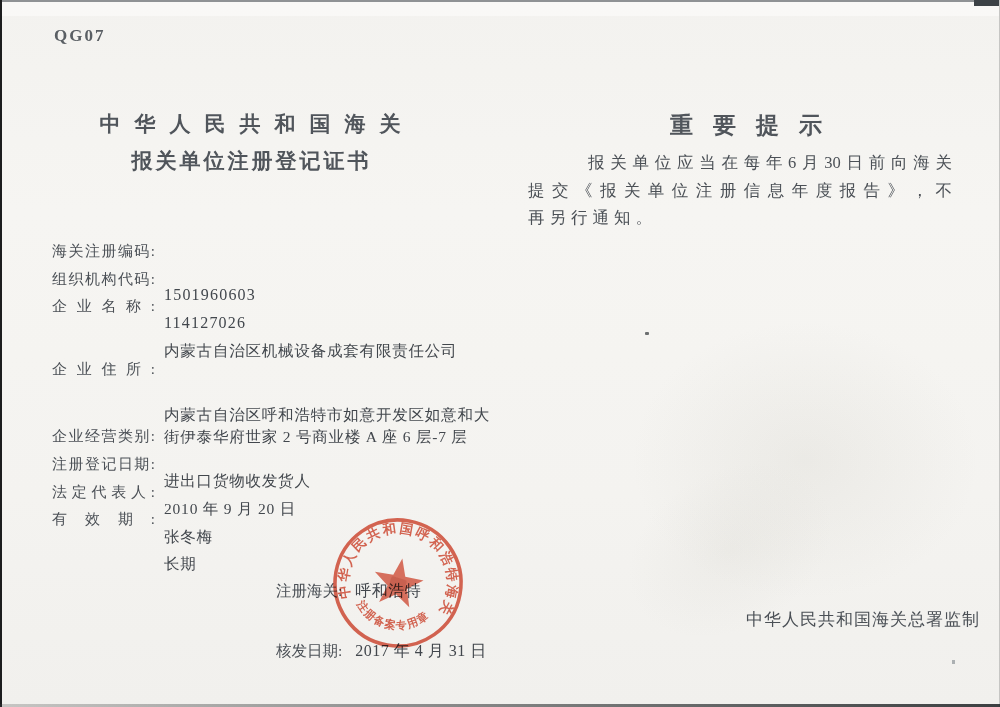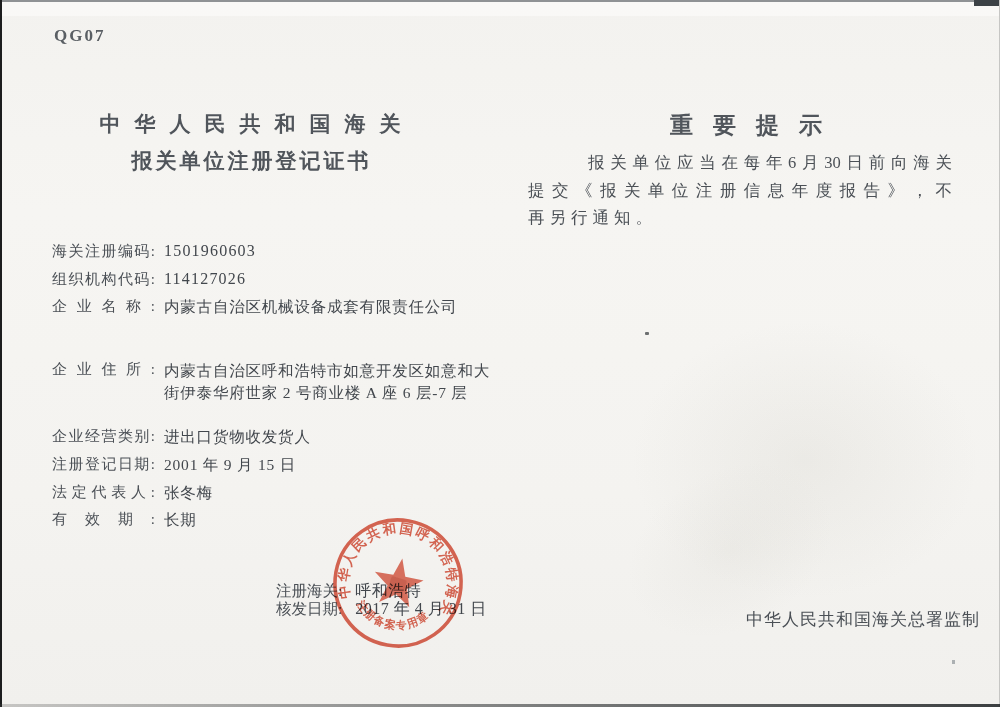--- a/index.html
+++ b/index.html
@@ -40,21 +40,21 @@
   .notice{position:absolute;left:528px;top:149px;width:424px;color:#4b5056;
     font-size:16.5px;line-height:27.5px;}
   .nl{width:424px;}
   .nl.just{text-align:justify;text-align-last:justify;}
   .nl1{padding-left:60px;width:364px;}
   .nl:last-child{letter-spacing:5px;}
 
   .field{position:absolute;left:52px;display:flex;align-items:flex-start;color:#4b5056;}
   .flabel{display:inline-block;width:103px;font-size:15px;
     text-align:justify;text-align-last:justify;flex:none;color:#4b5056;}
-  .fvalue{margin-left:9px;font-size:15.5px;color:#42474d;letter-spacing:.8px;white-space:nowrap;}
+  .fvalue{margin-left:9px;font-size:15.5px;color:#42474d;letter-spacing:.8px;white-space:nowrap;margin-top:44px;}
   .fvalue.num{font-size:16px;letter-spacing:1.2px;}
   .fvalue .vline{display:block;line-height:22px;white-space:nowrap;}
 
   .issue-row{position:absolute;left:276px;display:flex;color:#4b5056;}
   .ilabel{font-size:15.5px;flex:none;}
   .ivalue{margin-left:13px;font-size:16px;color:#42474d;letter-spacing:.5px;white-space:nowrap;}
 
   .footer-imprint{position:absolute;left:680px;top:608px;width:300px;text-align:right;
     font-size:17px;letter-spacing:1px;color:#4b5056;}
 
@@ -115,39 +115,39 @@
     </span>
   </div>
 
   <div class="field" style="top:427px">
     <span class="flabel">企业经营类别:</span>
     <span class="fvalue">进出口货物收发货人</span>
   </div>
 
   <div class="field" style="top:455px">
     <span class="flabel">注册登记日期:</span>
-    <span class="fvalue">2001 年 9 月 15 日</span>
+    <span class="fvalue">2010 年 9 月 20 日</span>
   </div>
 
   <div class="field" style="top:483px">
     <span class="flabel">法定代表人:</span>
     <span class="fvalue">张冬梅</span>
   </div>
 
   <div class="field" style="top:510px">
     <span class="flabel">有效期:</span>
     <span class="fvalue">长期</span>
   </div>
 
   <div class="issue-row" style="top:581px">
     <span class="ilabel">注册海关:</span>
     <span class="ivalue">呼和浩特</span>
   </div>
 
-  <div class="issue-row" style="top:599px">
+  <div class="issue-row" style="top:641px">
     <span class="ilabel">核发日期:</span>
     <span class="ivalue">2017 年 4 月 31 日</span>
   </div>
 
   <svg class="seal" width="146" height="150" viewBox="-73 -75 146 150">
     <g transform="rotate(10)" opacity="0.86">
       <circle r="63" fill="none" stroke="#d8503a" stroke-width="3.6"></circle>
       <path id="sealTopArc" d="M -47,17.1 A 50,50 0 1 1 47,17.1" fill="none"></path>
       <path id="sealBotArc" d="M -37.7,26.4 A 46,46 0 0 0 37.7,26.4" fill="none"></path>
       <text class="seal-arc-text">

